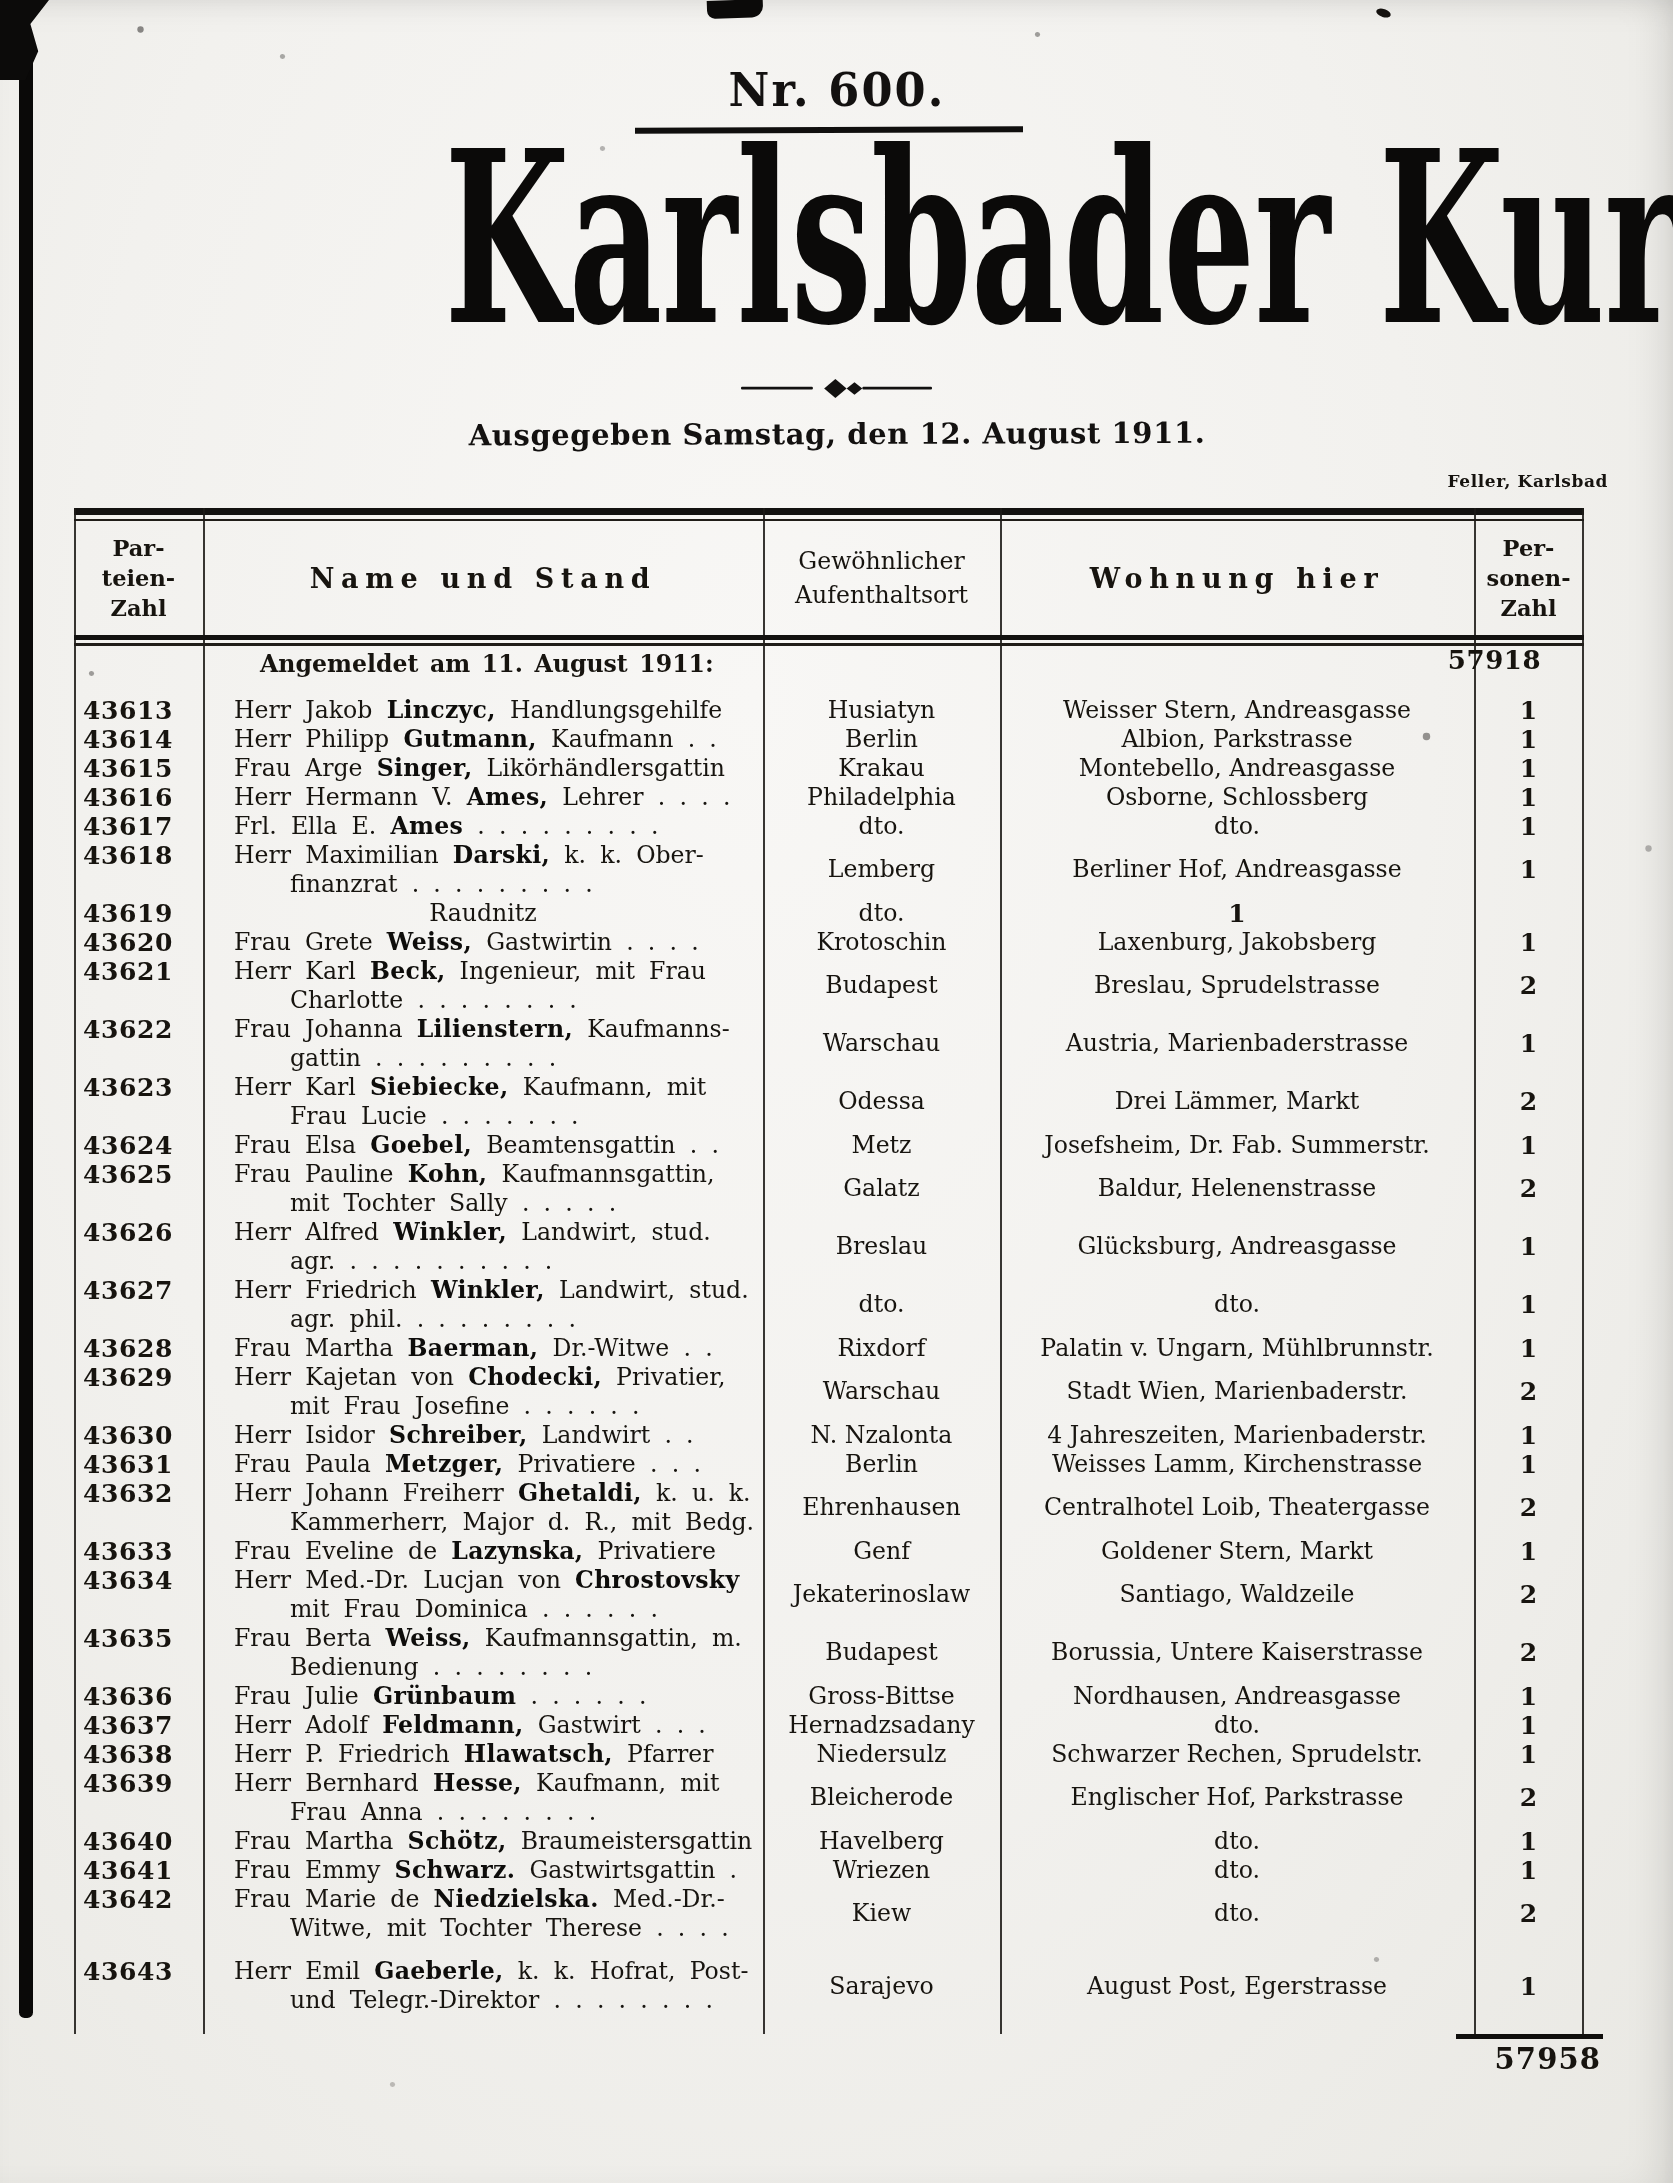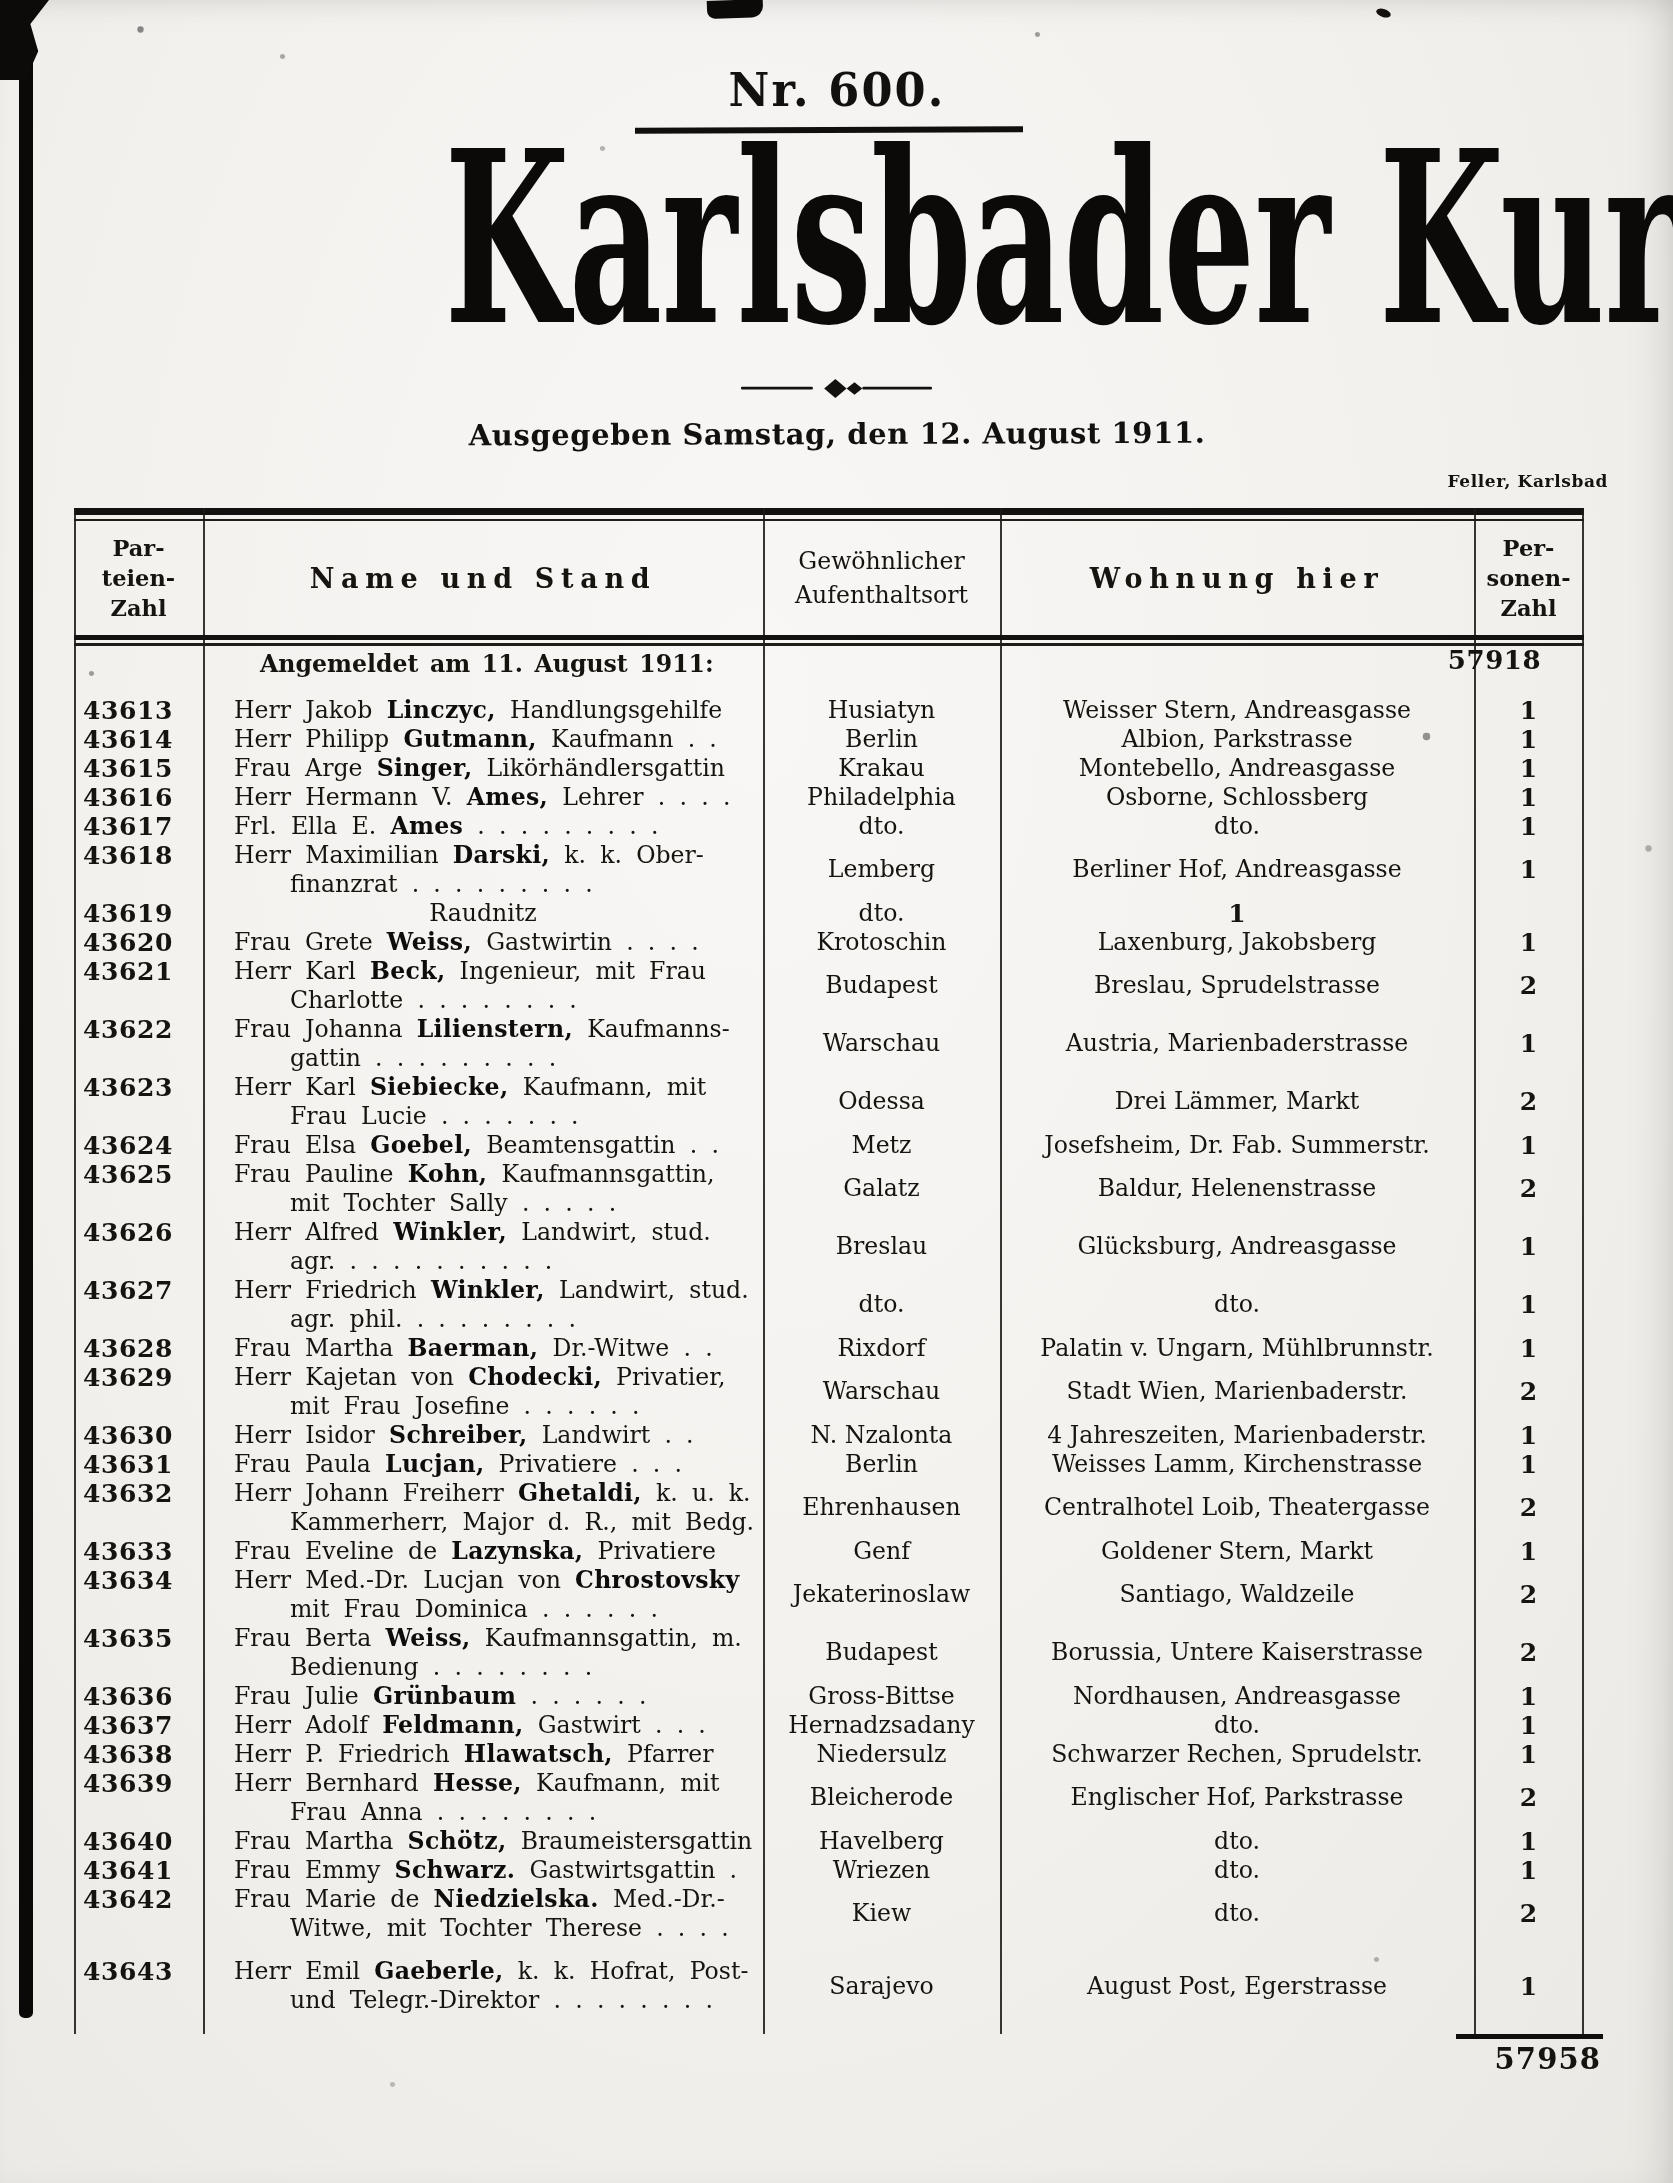--- a/index.html
+++ b/index.html
@@ -287,21 +287,21 @@
           <div class="c2">
             <div class="nl">Herr Isidor <b>Schreiber,</b> Landwirt . .</div>
           </div>
           <div class="c3">N. Nzalonta</div>
           <div class="c4">4 Jahreszeiten, Marienbaderstr.</div>
           <div class="c5">1</div>
         </div>
         <div class="row">
           <div class="c1">43631</div>
           <div class="c2">
-            <div class="nl">Frau Paula <b>Lucjan,</b> Privatiere . . .</div>
+            <div class="nl">Frau Paula <b>Metzger,</b> Privatiere . . .</div>
           </div>
           <div class="c3">Berlin</div>
           <div class="c4">Weisses Lamm, Kirchenstrasse</div>
           <div class="c5">1</div>
         </div>
         <div class="row">
           <div class="c1">43632</div>
           <div class="c2">
             <div class="nl">Herr Johann Freiherr <b>Ghetaldi,</b> k. u. k.</div>
             <div class="nl cont">Kammerherr, Major d. R., mit Bedg.</div>

